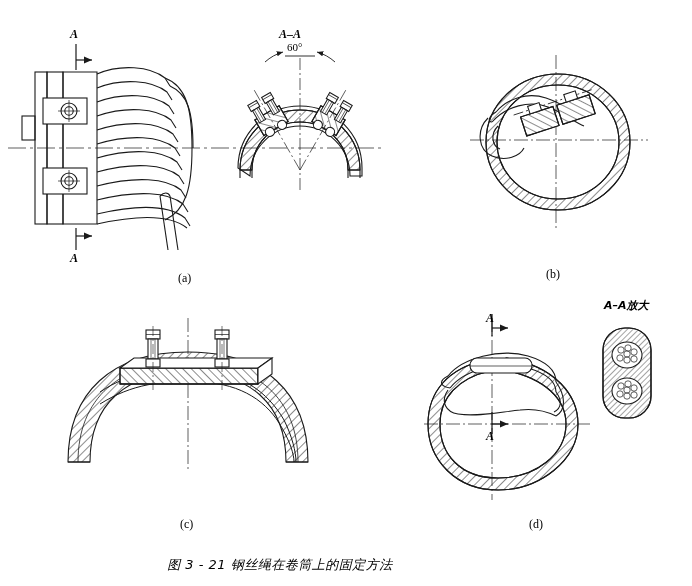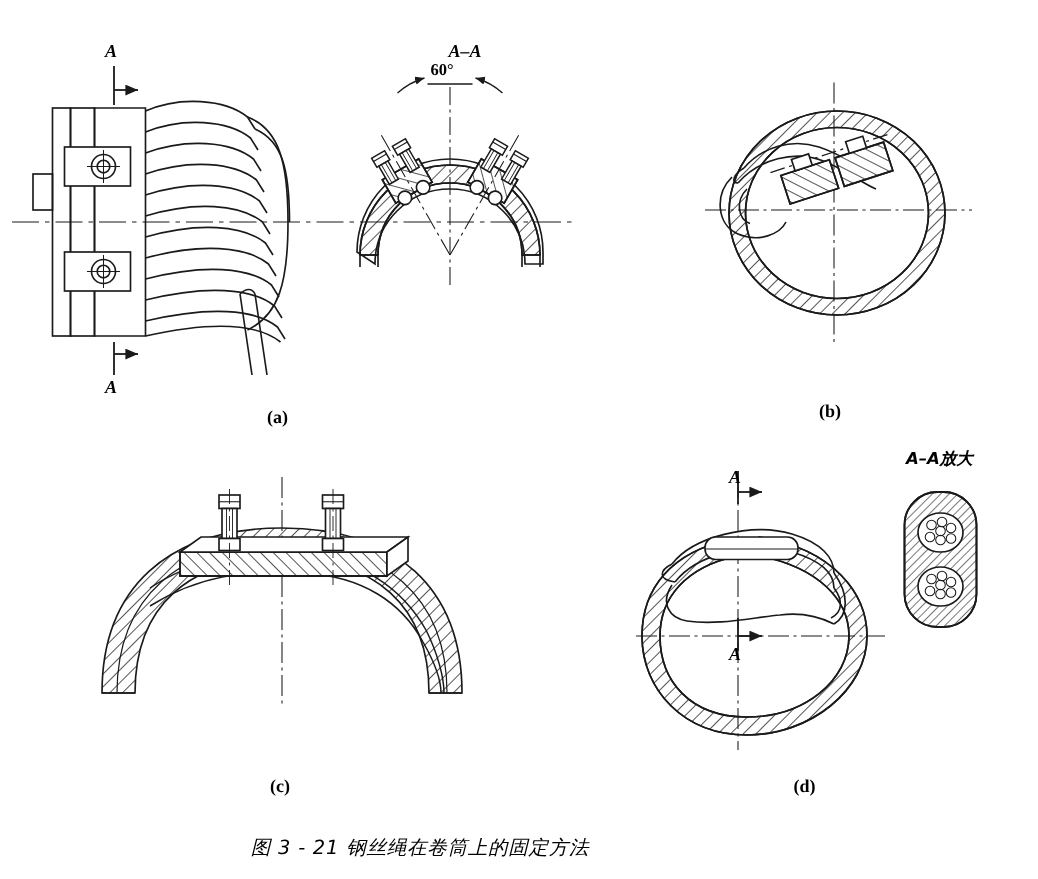--- a/index.html
+++ b/index.html
@@ -24,21 +24,20 @@
   .svg-layer {
     position: absolute;
     left: 0; top: 0;
     width: 692px;
     height: 586px;
   }
   .lbl {
     position: absolute;
     white-space: nowrap;
     line-height: 1;
-    font-weight: bold;
   }
   .panel-label {
     font-family: "Liberation Serif", serif;
     font-size: 12px;
     font-style: normal;
   }
   .sect-label {
     font-family: "Liberation Serif", serif;
     font-size: 12px;
     font-style: italic;
@@ -317,21 +316,21 @@
         </g>
       </g>
 
     </g>
   </svg>
 
   <div class="lbl sect-label" style="left:70px; top:28px;">A</div>
 
   <div class="lbl sect-label" style="left:70px; top:252px;">A</div>
 
-  <div class="lbl sect-label" style="left:299px; top:28px;">A–A</div>
+  <div class="lbl sect-label" style="left:279px; top:28px;">A–A</div>
 
   <div class="lbl dim-label" style="left:287px; top:42px;">60°</div>
 
   <div class="lbl panel-label" style="left:178px; top:272px;">(a)</div>
 
   <div class="lbl panel-label" style="left:546px; top:268px;">(b)</div>
 
   <div class="lbl panel-label" style="left:180px; top:518px;">(c)</div>
 
   <div class="lbl panel-label" style="left:529px; top:518px;">(d)</div>

